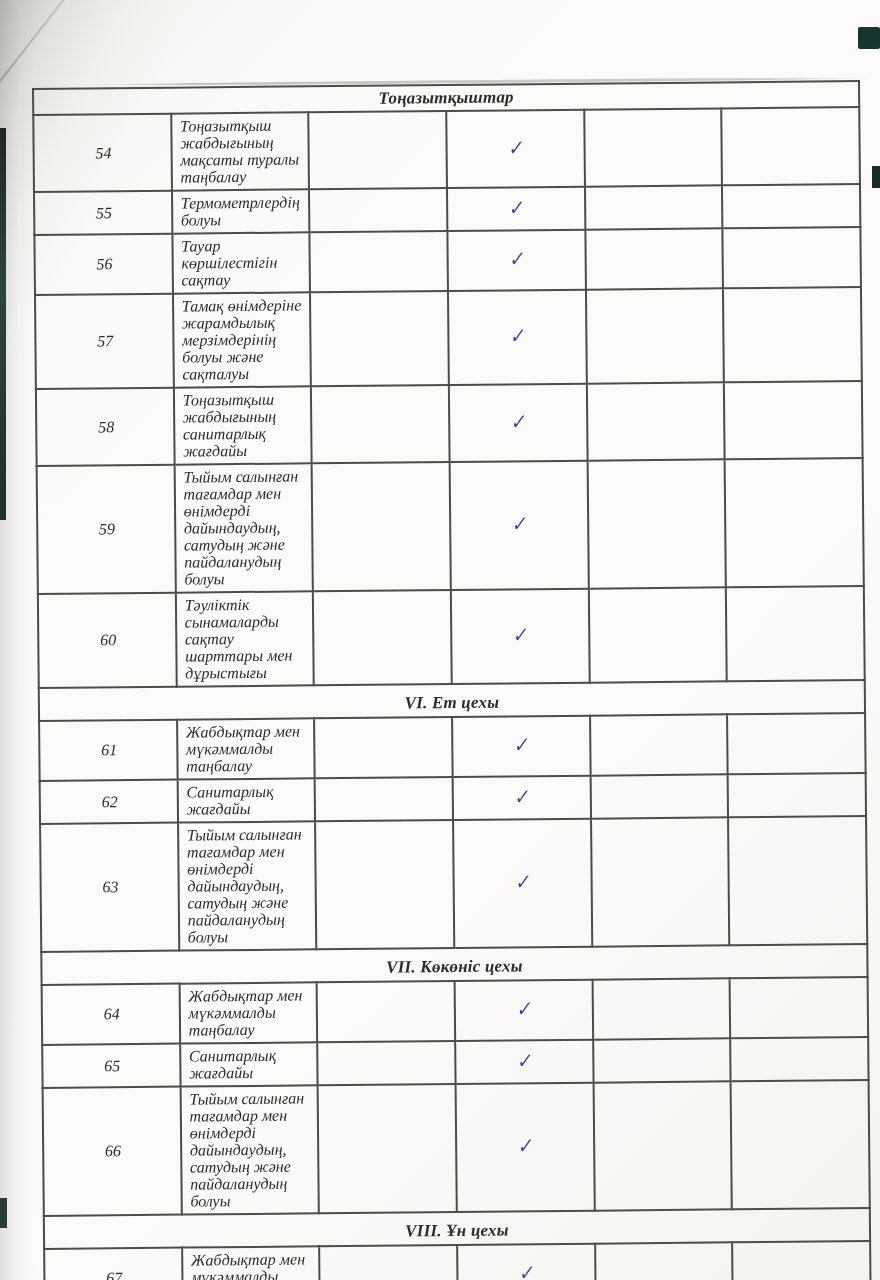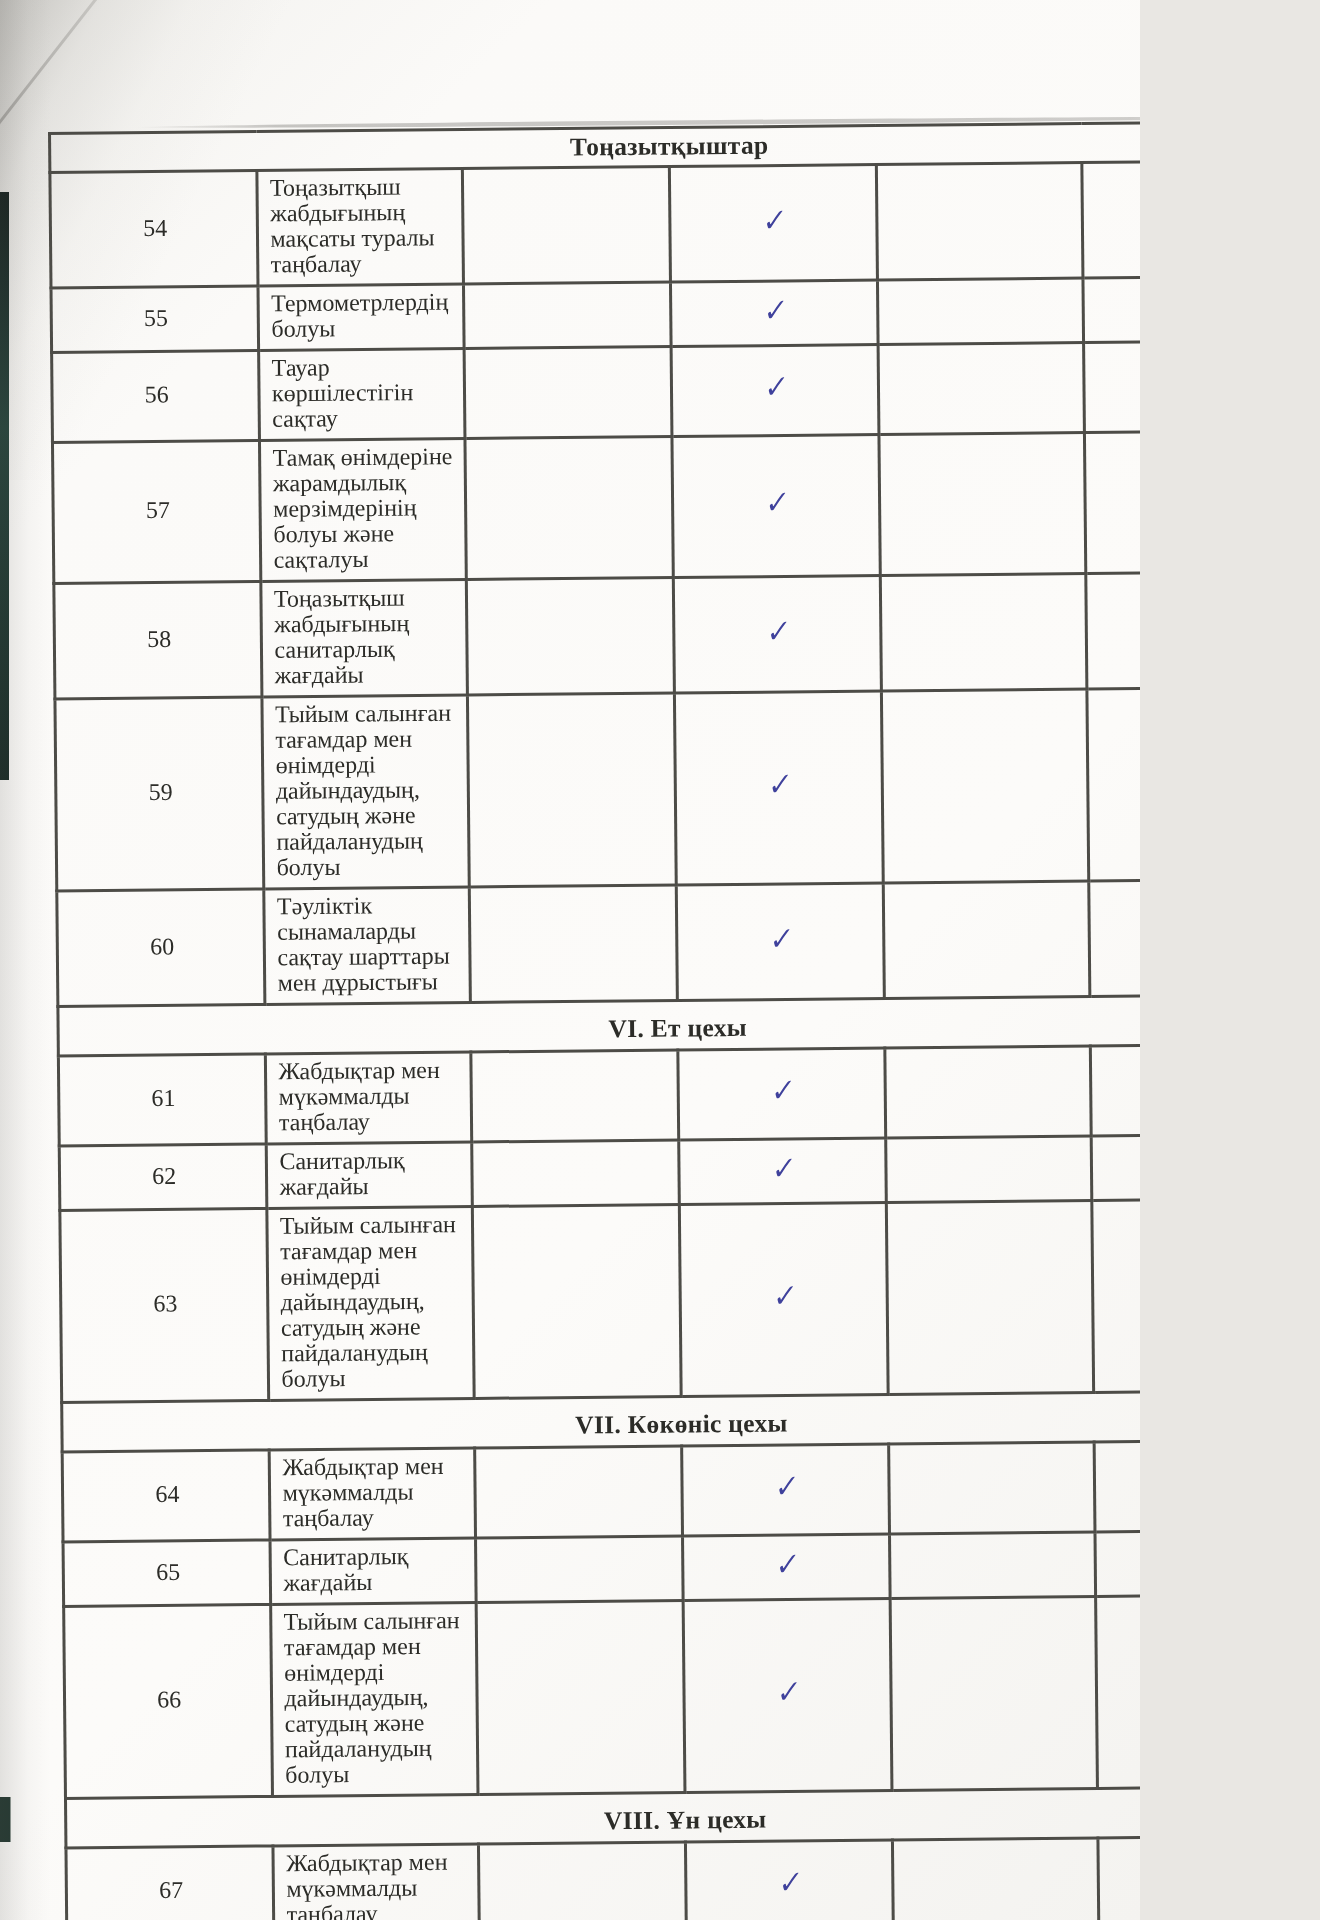--- a/index.html
+++ b/index.html
@@ -2,22 +2,23 @@
 <html><head>
 <meta charset="utf-8">
 <style>
   html,body{margin:0;padding:0;}
   body{
     width:880px;height:1280px;overflow:hidden;
     background:#e9e7e3;
     font-family:"Liberation Serif","DejaVu Serif",serif;
   }
   .photo{
-    position:relative;width:760px;height:1280px;overflow:hidden;
+    position:relative;width:880px;height:1280px;overflow:hidden;
     background:linear-gradient(135deg,#f2f1ee 0%,#fbfaf8 18%,#fcfbf9 60%,#f4f3f0 100%);
+    font-style:italic;
   }
   
   .fold-shadow{
     position:absolute;left:0;top:0;width:220px;height:320px;pointer-events:none;
     background:linear-gradient(116deg,rgba(120,118,112,.38) 0%,rgba(160,158,152,.20) 18%,rgba(200,198,192,.10) 34%,rgba(255,255,255,0) 52%);
   }
   .crease-line{
     position:absolute;left:-30px;top:118px;width:230px;height:2px;
     background:linear-gradient(90deg,rgba(90,88,84,.45),rgba(150,148,142,.12));
     transform:rotate(-52deg);transform-origin:0 0;

